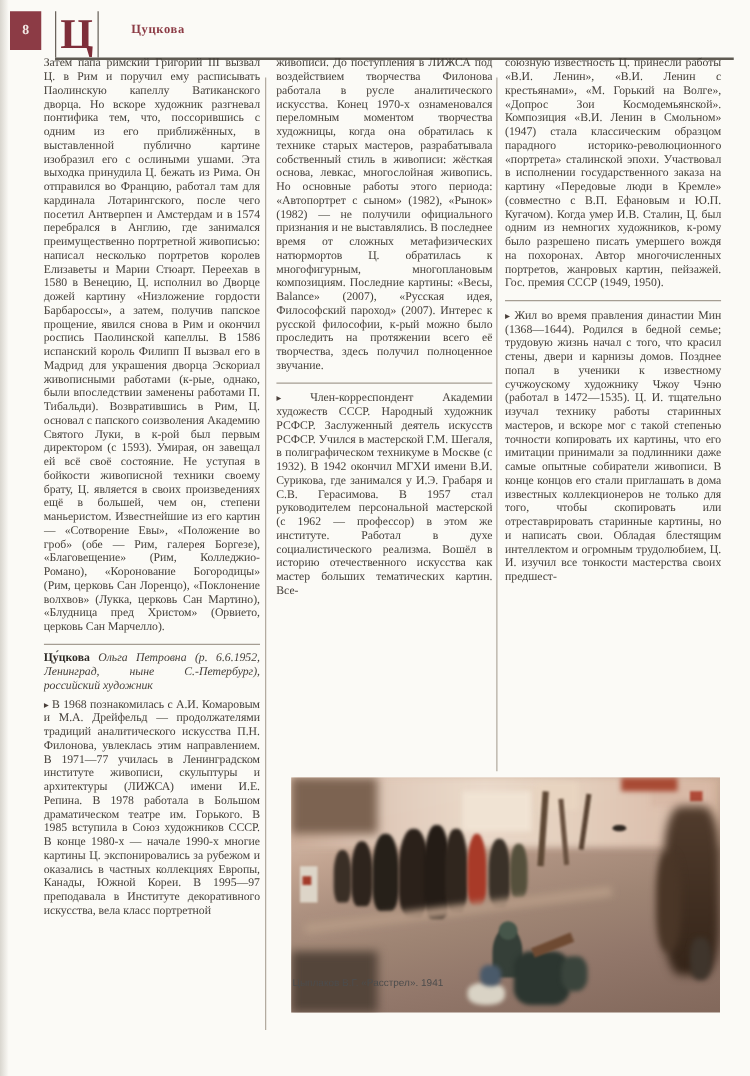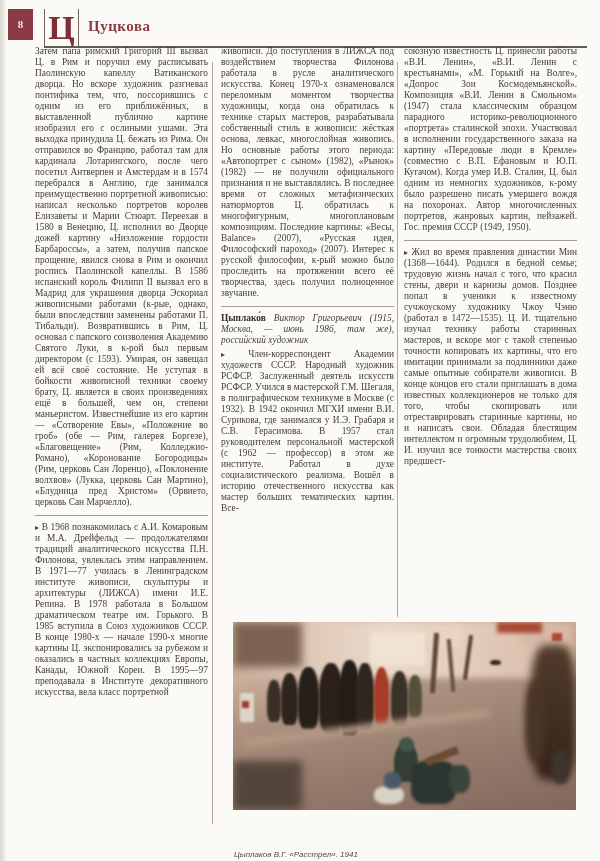--- a/index.html
+++ b/index.html
@@ -11,21 +11,21 @@
   }
   .page-edge{position:absolute;left:0;top:0;width:7px;height:861px;
     background:linear-gradient(90deg,#d9d6cf,rgba(251,250,246,0));}
   
   .pagenum-box{position:absolute;left:8px;top:9px;width:25px;height:31px;
     background:#8c3b45;color:#f2e8e4;text-align:center;line-height:31px;
     font-size:11px;font-weight:bold;}
   .section-letter-box{position:absolute;left:44px;top:9px;width:33px;height:37px;
     border-left:1px solid #6b645c;border-right:1px solid #6b645c;text-align:center;}
   .section-letter-box .glyph{font-size:34px;font-weight:bold;color:#7e2e39;line-height:38px;}
-  .running-title{position:absolute;left:88px;top:18px;font-size:15px;font-weight:bold;
+  .running-title{position:absolute;left:105px;top:18px;font-size:10px;font-weight:bold;
     color:#8c3b45;letter-spacing:.5px;}
   .header-rule{position:absolute;left:44px;top:46px;width:543px;height:2px;background:#5f5a52;}
   
   .col{position:absolute;top:46px;width:173px;overflow:hidden;
     font-size:9.4px;line-height:11px;text-align:justify;hyphens:auto;}
   #col1{left:35px;height:764px;}
   #col2{left:221px;height:557px;}
   #col3{left:404px;height:551px;}
   .col p{margin:0 0 3px;}
   .vrule{position:absolute;width:1px;background:#b3aba0;}
@@ -70,22 +70,22 @@
   .p-c8{left:51%;top:28%;width:4%;height:23%;background:#55503c;}
   .p-path{left:3%;top:54%;width:72%;height:4%;background:#b59a85;filter:blur(3px);transform:rotate(-7deg);}
   .p-bl{left:0;bottom:0;width:20%;height:26%;background:#54453a;filter:blur(4px);}
   .p-s1{left:47%;bottom:15%;width:7%;height:21%;background:#353f38;border-radius:50% 50% 20% 20%;filter:blur(1px);}
   .p-helm{left:48.3%;bottom:31%;width:4.4%;height:8%;background:#46564a;border-radius:50%;filter:blur(1px);}
   .p-s2{left:52%;bottom:3%;width:13%;height:23%;background:#2c3630;filter:blur(1.5px);border-radius:30%;}
   .p-s3{left:63%;bottom:9%;width:6%;height:15%;background:#3a443c;filter:blur(1.5px);border-radius:40%;}
   .p-arm{left:56%;bottom:27%;width:10%;height:4%;background:#6e4a32;filter:blur(1px);transform:rotate(-22deg);}
   .p-white{left:41%;bottom:3%;width:9%;height:10%;background:#d9d3c5;filter:blur(1.5px);border-radius:40%;}
   .p-blue{left:44%;bottom:11%;width:5%;height:9%;background:#4a5a6a;filter:blur(1.5px);border-radius:40%;}
-  .figure-caption{position:absolute;left:234px;top:850px;width:340px;
-    font-family:"Liberation Sans","DejaVu Sans",sans-serif;font-style:italic;
+  .figure-caption{position:absolute;left:234px;top:782px;width:340px;
+    font-family:"Liberation Sans","DejaVu Sans",sans-serif;
     font-size:8px;color:#4c4c4c;}
 </style>
 </head>
 <body>
 
 <div class="page-edge"></div>
 
 <div class="pagenum-box">
   <span>8</span>
 </div>
@@ -94,27 +94,27 @@
 </div>
 <div class="running-title">Цуцкова</div>
 <div class="header-rule"></div>
 
 <div class="vrule" id="vrule1"></div>
 <div class="vrule" id="vrule2"></div>
 
 <div class="col" id="col1">
   <p>Затем папа римский Григорий III вызвал Ц. в Рим и поручил ему расписывать Паолинскую капеллу Ватиканского дворца. Но вскоре художник разгневал понтифика тем, что, поссорившись с одним из его приближённых, в выставленной публично картине изобразил его с ослиными ушами. Эта выходка принудила Ц. бежать из Рима. Он отправился во Францию, работал там для кардинала Лотарингского, после чего посетил Антверпен и Амстердам и в 1574 перебрался в Англию, где занимался преимущественно портретной живописью: написал несколько портретов королев Елизаветы и Марии Стюарт. Переехав в 1580 в Венецию, Ц. исполнил во Дворце дожей картину «Низложение гордости Барбароссы», а затем, получив папское прощение, явился снова в Рим и окончил роспись Паолинской капеллы. В 1586 испанский король Филипп II вызвал его в Мадрид для украшения дворца Эскориал живописными работами (к-рые, однако, были впоследствии заменены работами П. Тибальди). Возвратившись в Рим, Ц. основал с папского соизволения Академию Святого Луки, в к-рой был первым директором (с 1593). Умирая, он завещал ей всё своё состояние. Не уступая в бойкости живописной техники своему брату, Ц. является в своих произведениях ещё в большей, чем он, степени маньеристом. Известнейшие из его картин — «Сотворение Евы», «Положение во гроб» (обе — Рим, галерея Боргезе), «Благовещение» (Рим, Колледжио-Романо), «Коронование Богородицы» (Рим, церковь Сан Лоренцо), «Поклонение волхвов» (Лукка, церковь Сан Мартино), «Блудница пред Христом» (Орвието, церковь Сан Марчелло).</p>
   <hr class="entry-rule">
+  <p class="entry-head"><span class="hw">Цу́цкова</span> <span class="ti">Ольга Петровна (р. 6.6.1952, Ленинград, ныне С.-Петербург), российский художник</span></p>
   <p><span class="bullet">▸</span> <span>В 1968 познакомилась с А.И. Комаровым и М.А. Дрейфельд — продолжателями традиций аналитического искусства П.Н. Филонова, увлеклась этим направлением. В 1971—77 училась в Ленинградском институте живописи, скульптуры и архитектуры (ЛИЖСА) имени И.Е. Репина. В 1978 работала в Большом драматическом театре им. Горького. В 1985 вступила в Союз художников СССР. В конце 1980-х — начале 1990-х многие картины Ц. экспонировались за рубежом и оказались в частных коллекциях Европы, Канады, Южной Кореи. В 1995—97 преподавала в Институте декоративного искусства, вела класс портретной</span></p>
 </div>
 
 <div class="col" id="col2">
   <p>живописи. До поступления в ЛИЖСА под воздействием творчества Филонова работала в русле аналитического искусства. Конец 1970-х ознаменовался переломным моментом творчества художницы, когда она обратилась к технике старых мастеров, разрабатывала собственный стиль в живописи: жёсткая основа, левкас, многослойная живопись. Но основные работы этого периода: «Автопортрет с сыном» (1982), «Рынок» (1982) — не получили официального признания и не выставлялись. В последнее время от сложных метафизических натюрмортов Ц. обратилась к многофигурным, многоплановым композициям. Последние картины: «Весы, Balance» (2007), «Русская идея, Философский пароход» (2007). Интерес к русской философии, к-рый можно было проследить на протяжении всего её творчества, здесь получил полноценное звучание.</p>
   <hr class="entry-rule">
-  <p class="entry-head"><span class="hw">Цыплако́в</span> <span class="ti">Виктор Григорьевич (1915, Москва, — июнь 1986, там же), российский художник</span></p>
   <p><span class="bullet">▸</span> <span>Член-корреспондент Академии художеств СССР. Народный художник РСФСР. Заслуженный деятель искусств РСФСР. Учился в мастерской Г.М. Шегаля, в полиграфическом техникуме в Москве (с 1932). В 1942 окончил МГХИ имени В.И. Сурикова, где занимался у И.Э. Грабаря и С.В. Герасимова. В 1957 стал руководителем персональной мастерской (с 1962 — профессор) в этом же институте. Работал в духе социалистического реализма. Вошёл в историю отечественного искусства как мастер больших тематических картин. Все-</span></p>
 </div>
 
 <div class="col" id="col3">
   <p>союзную известность Ц. принесли работы «В.И. Ленин», «В.И. Ленин с крестьянами», «М. Горький на Волге», «Допрос Зои Космодемьянской». Композиция «В.И. Ленин в Смольном» (1947) стала классическим образцом парадного историко-революционного «портрета» сталинской эпохи. Участвовал в исполнении государственного заказа на картину «Передовые люди в Кремле» (совместно с В.П. Ефановым и Ю.П. Кугачом). Когда умер И.В. Сталин, Ц. был одним из немногих художников, к-рому было разрешено писать умершего вождя на похоронах. Автор многочисленных портретов, жанровых картин, пейзажей. Гос. премия СССР (1949, 1950).</p>
   <hr class="entry-rule">
   <p><span class="bullet">▸</span> <span>Жил во время правления династии Мин (1368—1644). Родился в бедной семье; трудовую жизнь начал с того, что красил стены, двери и карнизы домов. Позднее попал в ученики к известному сучжоускому художнику Чжоу Чэню (работал в 1472—1535). Ц. И. тщательно изучал технику работы старинных мастеров, и вскоре мог с такой степенью точности копировать их картины, что его имитации принимали за подлинники даже самые опытные собиратели живописи. В конце концов его стали приглашать в дома известных коллекционеров не только для того, чтобы скопировать или отреставрировать старинные картины, но и написать свои. Обладая блестящим интеллектом и огромным трудолюбием, Ц. И. изучил все тонкости мастерства своих предшест-</span></p>
 </div>
 
 <div id="figure">

